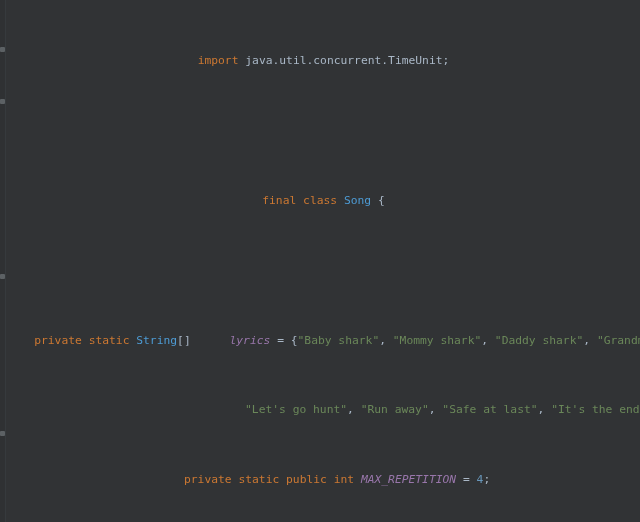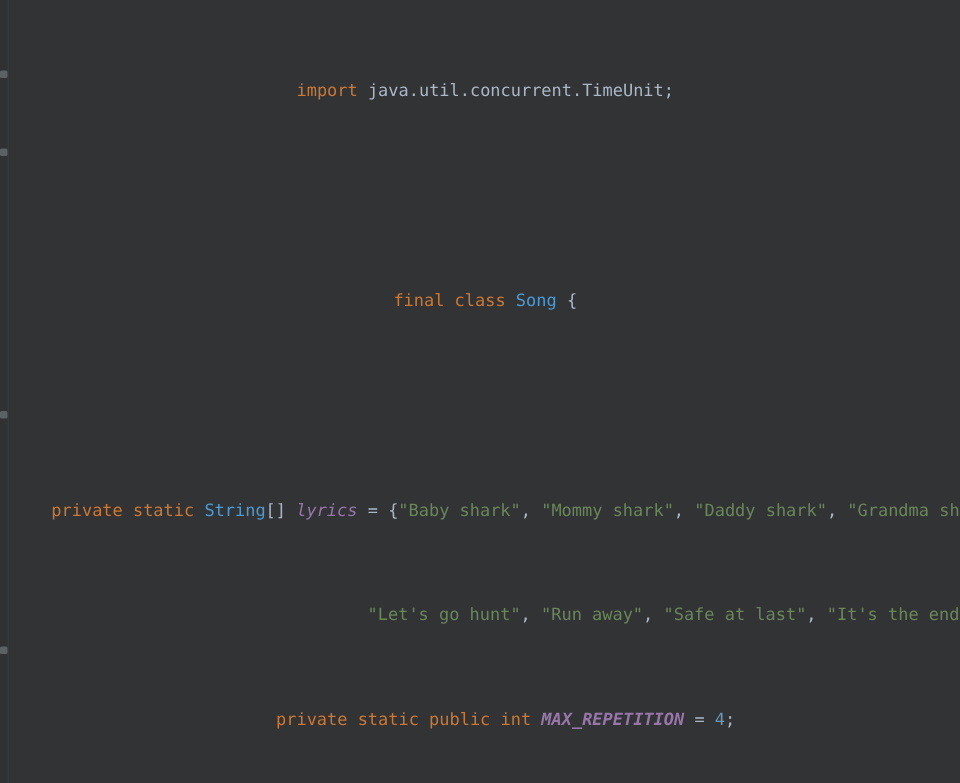--- a/index.html
+++ b/index.html
@@ -43,22 +43,22 @@
   .ln {
     height: 17.45px;
     white-space: pre;
     text-align: center;
   }
   
   .kw   { color: #cc7832; }           
   .cls  { color: #4d9bd4; }
   .str  { color: #6a8759; }           
   .num  { color: #6897bb; }           
-  .fld  { color: #9876aa; font-style: italic; }   
-  .fldb { color: #9876aa; font-style: italic; font-weight: bold; }
+  .fld  { color: #9876aa; font-style: italic; margin-left: 32px; }   
+  .fldb { color: #9876aa; font-style: italic; font-weight: normal; }
   .pln  { color: #a9b7c6; }
   .punc { color: #a9b7c6; }
 </style>
 </head>
 <body>
 
 <div id="editor">
 
   <div id="gutter">
     <div class="marker" style="top:47px"></div>

